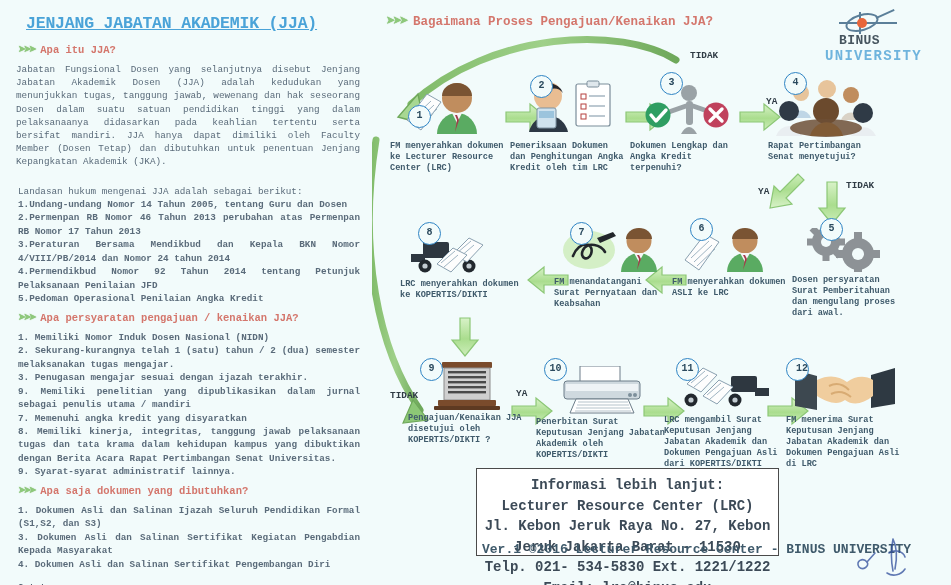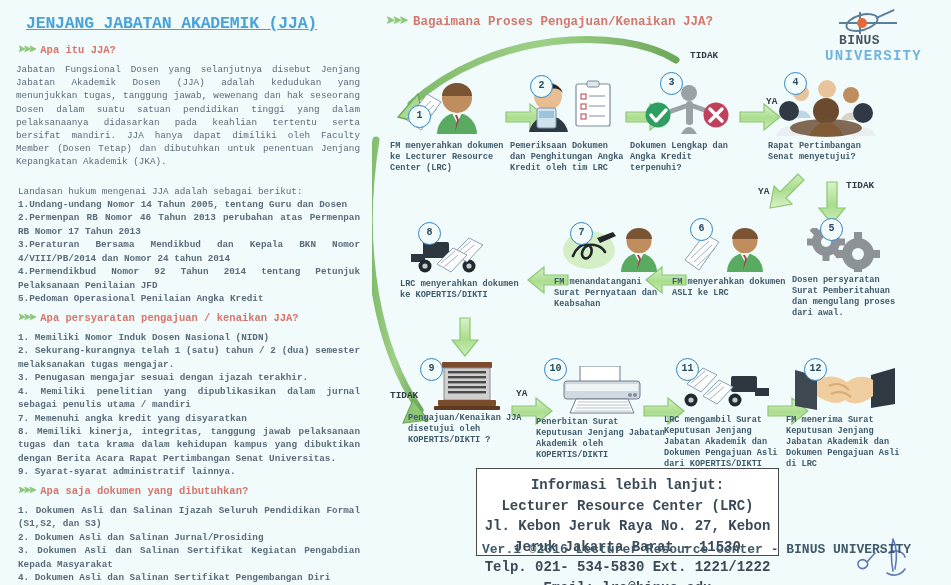--- a/index.html
+++ b/index.html
@@ -223,33 +223,32 @@
     </div>
 
     <div class="section-head tight">
       <span class="chev">➤➤➤</span>
       <span class="st">Apa persyaratan pengajuan / kenaikan JJA?</span>
     </div>
     <div class="list">
       <div class="li strong">1. Memiliki Nomor Induk Dosen Nasional (NIDN)</div>
       <div class="li strong">2. Sekurang-kurangnya telah 1 (satu) tahun / 2 (dua) semester melaksanakan tugas mengajar.</div>
       <div class="li strong">3. Penugasan mengajar sesuai dengan ijazah terakhir.</div>
-      <div class="li strong">4. Memiliki penelitian yang dipublikasikan dalam jurnal sebagai penulis utama / mandiri</div>
+      <div class="li strong">9. Memiliki penelitian yang dipublikasikan dalam jurnal sebagai penulis utama / mandiri</div>
       <div class="li strong">7. Memenuhi angka kredit yang disyaratkan</div>
       <div class="li strong">8. Memiliki kinerja, integritas, tanggung jawab pelaksanaan tugas dan tata krama dalam kehidupan kampus yang dibuktikan dengan Berita Acara Rapat Pertimbangan Senat Universitas.</div>
       <div class="li strong">9. Syarat-syarat administratif lainnya.</div>
     </div>
 
     <div class="section-head tight">
       <span class="chev">➤➤➤</span>
       <span class="st">Apa saja dokumen yang dibutuhkan?</span>
     </div>
     <div class="list">
       <div class="li strong">1. Dokumen Asli dan Salinan Ijazah Seluruh Pendidikan Formal (S1,S2, dan S3)</div>
-      <div class="li strong">2. Dokumen Asli dan Salinan Jurnal/Prosiding</div>
       <div class="li strong">3. Dokumen Asli dan Salinan Sertifikat Kegiatan Pengabdian Kepada Masyarakat</div>
       <div class="li strong">4. Dokumen Asli dan Salinan Sertifikat Pengembangan Diri</div>
       <div class="note-label">Catatan:</div>
 
     </div>
   </div>
 
   <div id="right-panel">
 
     <div id="flow-head">
@@ -591,21 +590,21 @@
             <g stroke="#9fb4c2">
                 <line x1="4" y1="15" x2="18" y2="3"></line>
                 <line x1="7" y1="19" x2="21" y2="7"></line>
               </g>
           </g>
         </svg>
       </div>
       <div class="caption">LRC mengambil Surat Keputusan Jenjang Jabatan Akademik dan Dokumen Pengajuan Asli dari KOPERTIS/DIKTI</div>
     </div>
 
-    <div class="badge" style="left:432px; top:358px;">12</div>
+    <div class="badge" style="left:414px; top:358px;text-align:right;">12</div>
     <div class="node" style="left:414px; top:366px;">
       <div class="art" style="height:46px">
         <svg width="100" height="46" viewBox="0 0 100 46">
           <polygon points="0,4 22,10 22,44 0,40" fill="#3d4850"></polygon>
           <polygon points="100,2 76,9 76,42 100,38" fill="#2e3942"></polygon>
           <path d="M22,14 C34,8 44,10 52,16 C60,10 70,9 78,14 L78,30 C68,38 58,40 50,34 C42,40 32,36 22,30 Z" fill="#f0cd9e"></path>
           <path d="M34,20 C42,16 48,18 54,24" fill="none" stroke="#d8ab73" stroke-width="2"></path>
           <path d="M36,28 C44,24 50,26 56,31" fill="none" stroke="#d8ab73" stroke-width="2"></path>
         </svg>
       </div>

